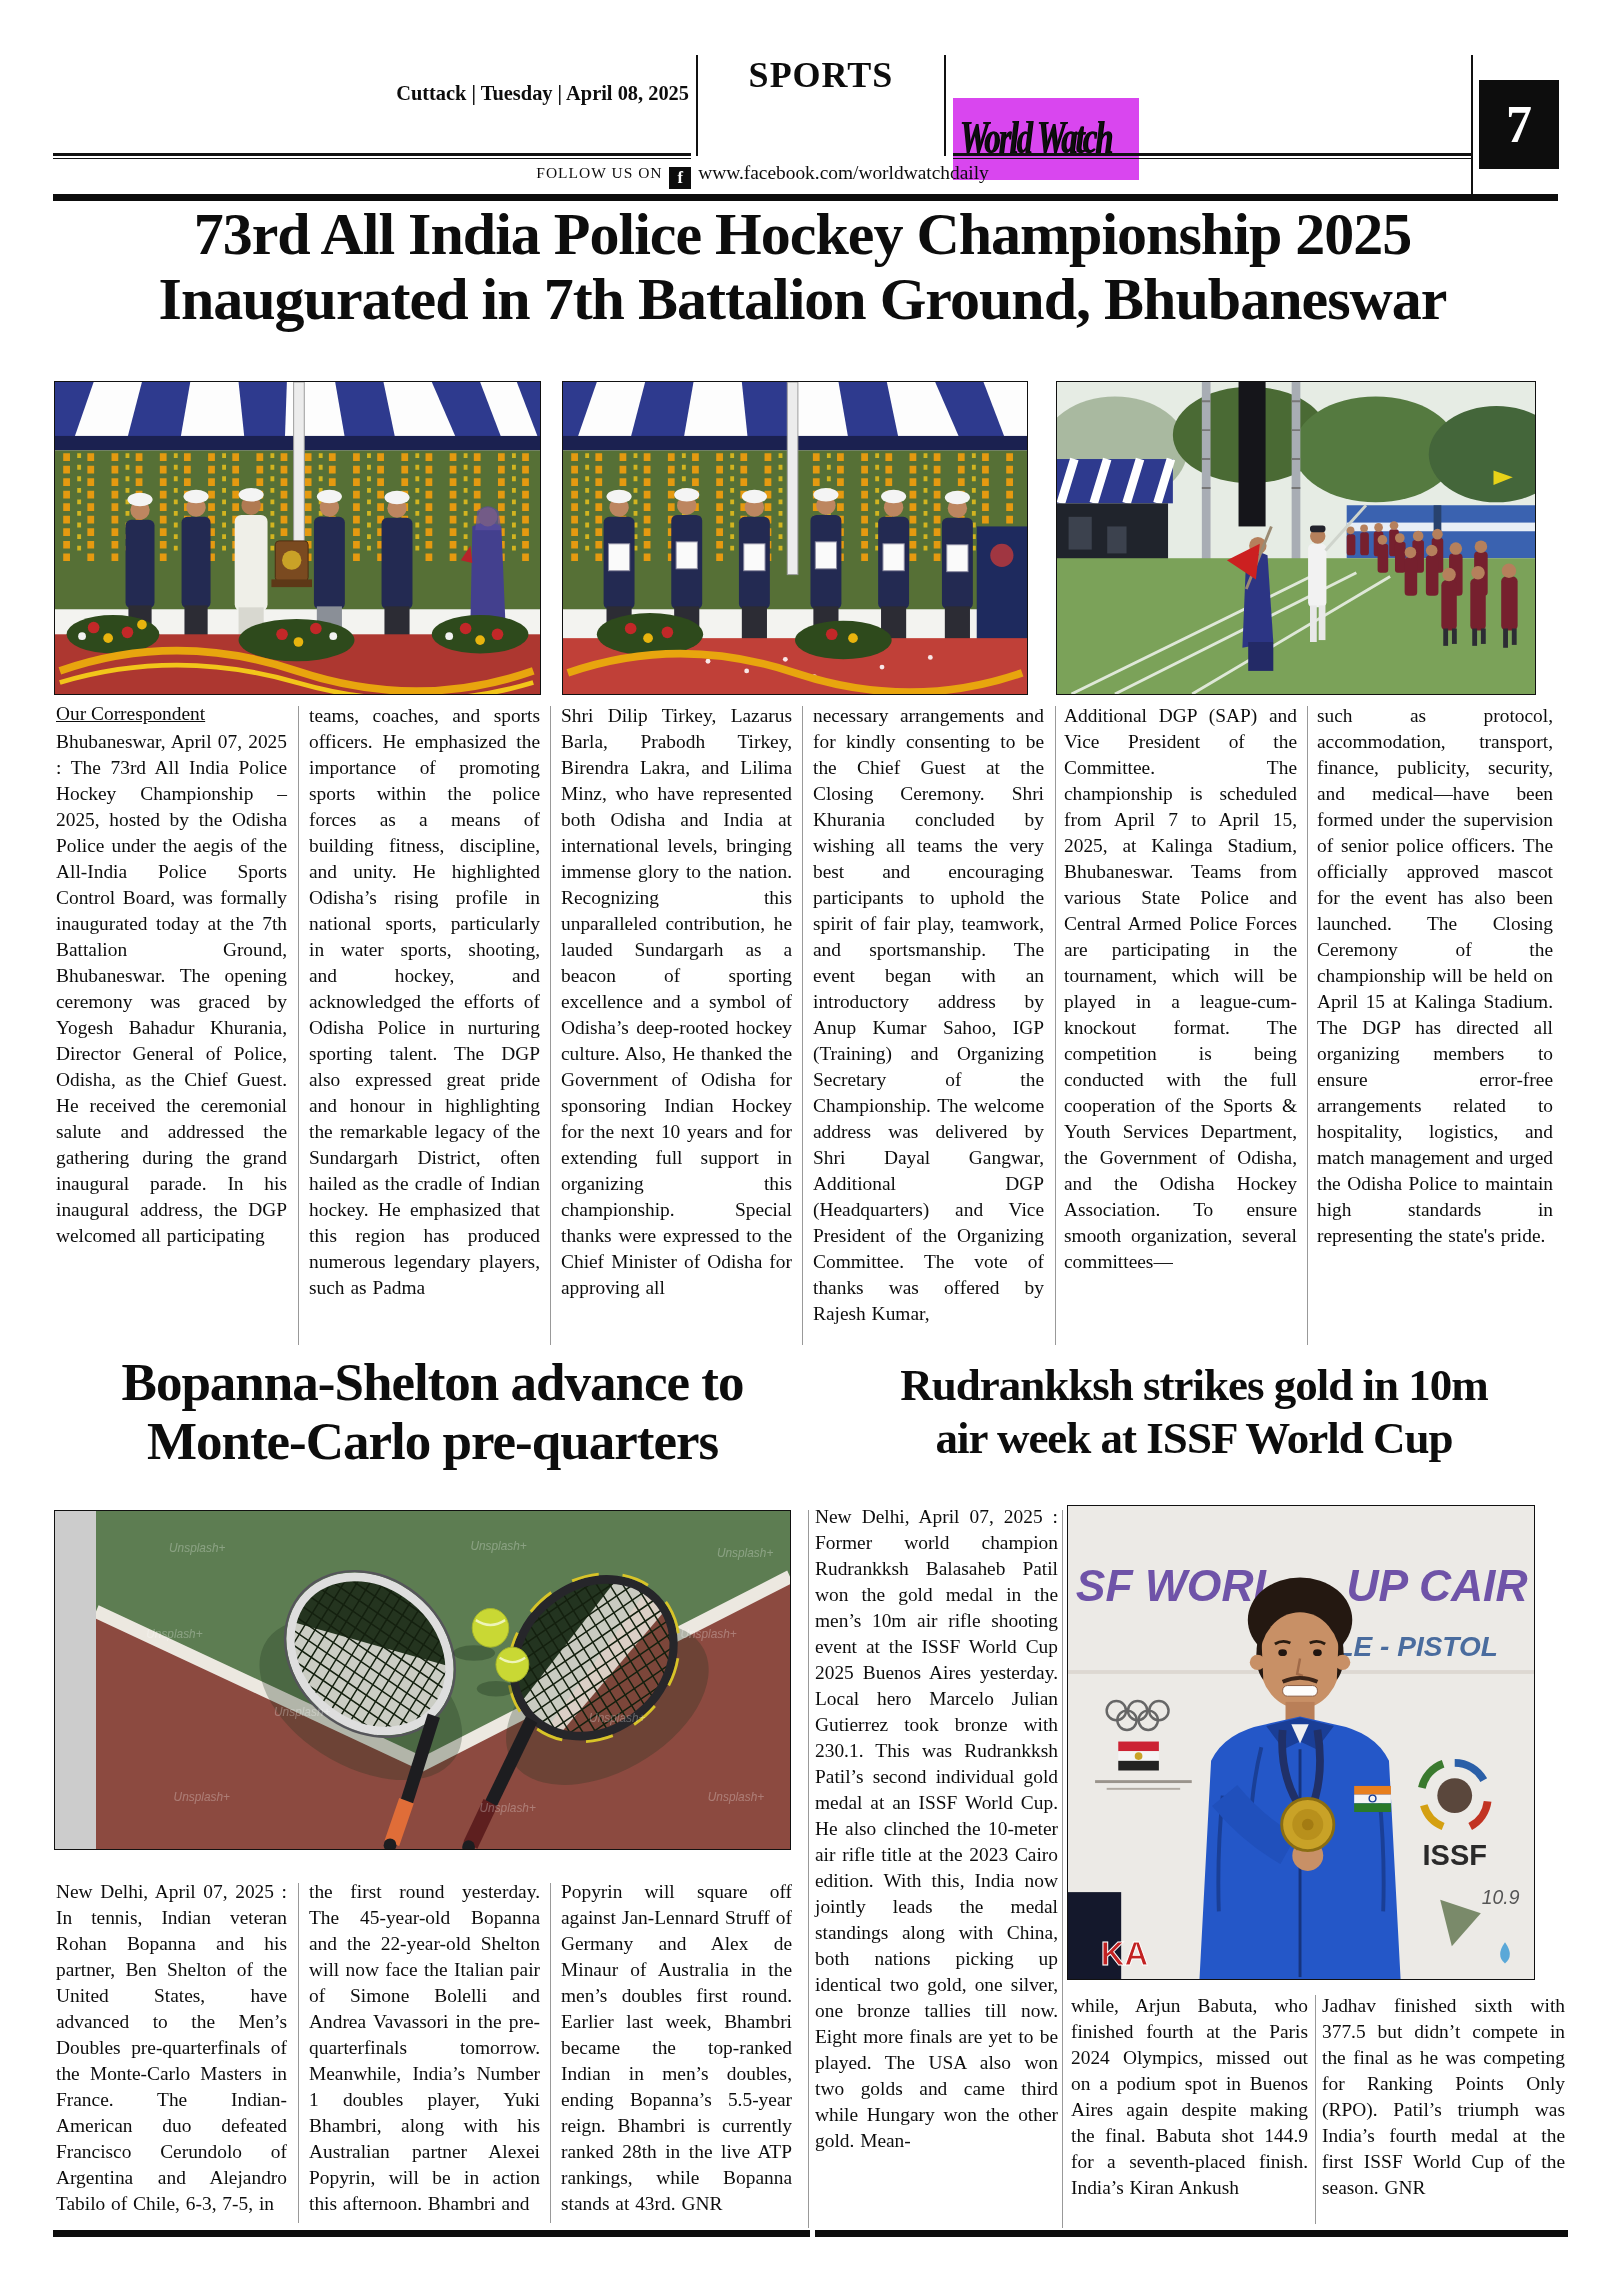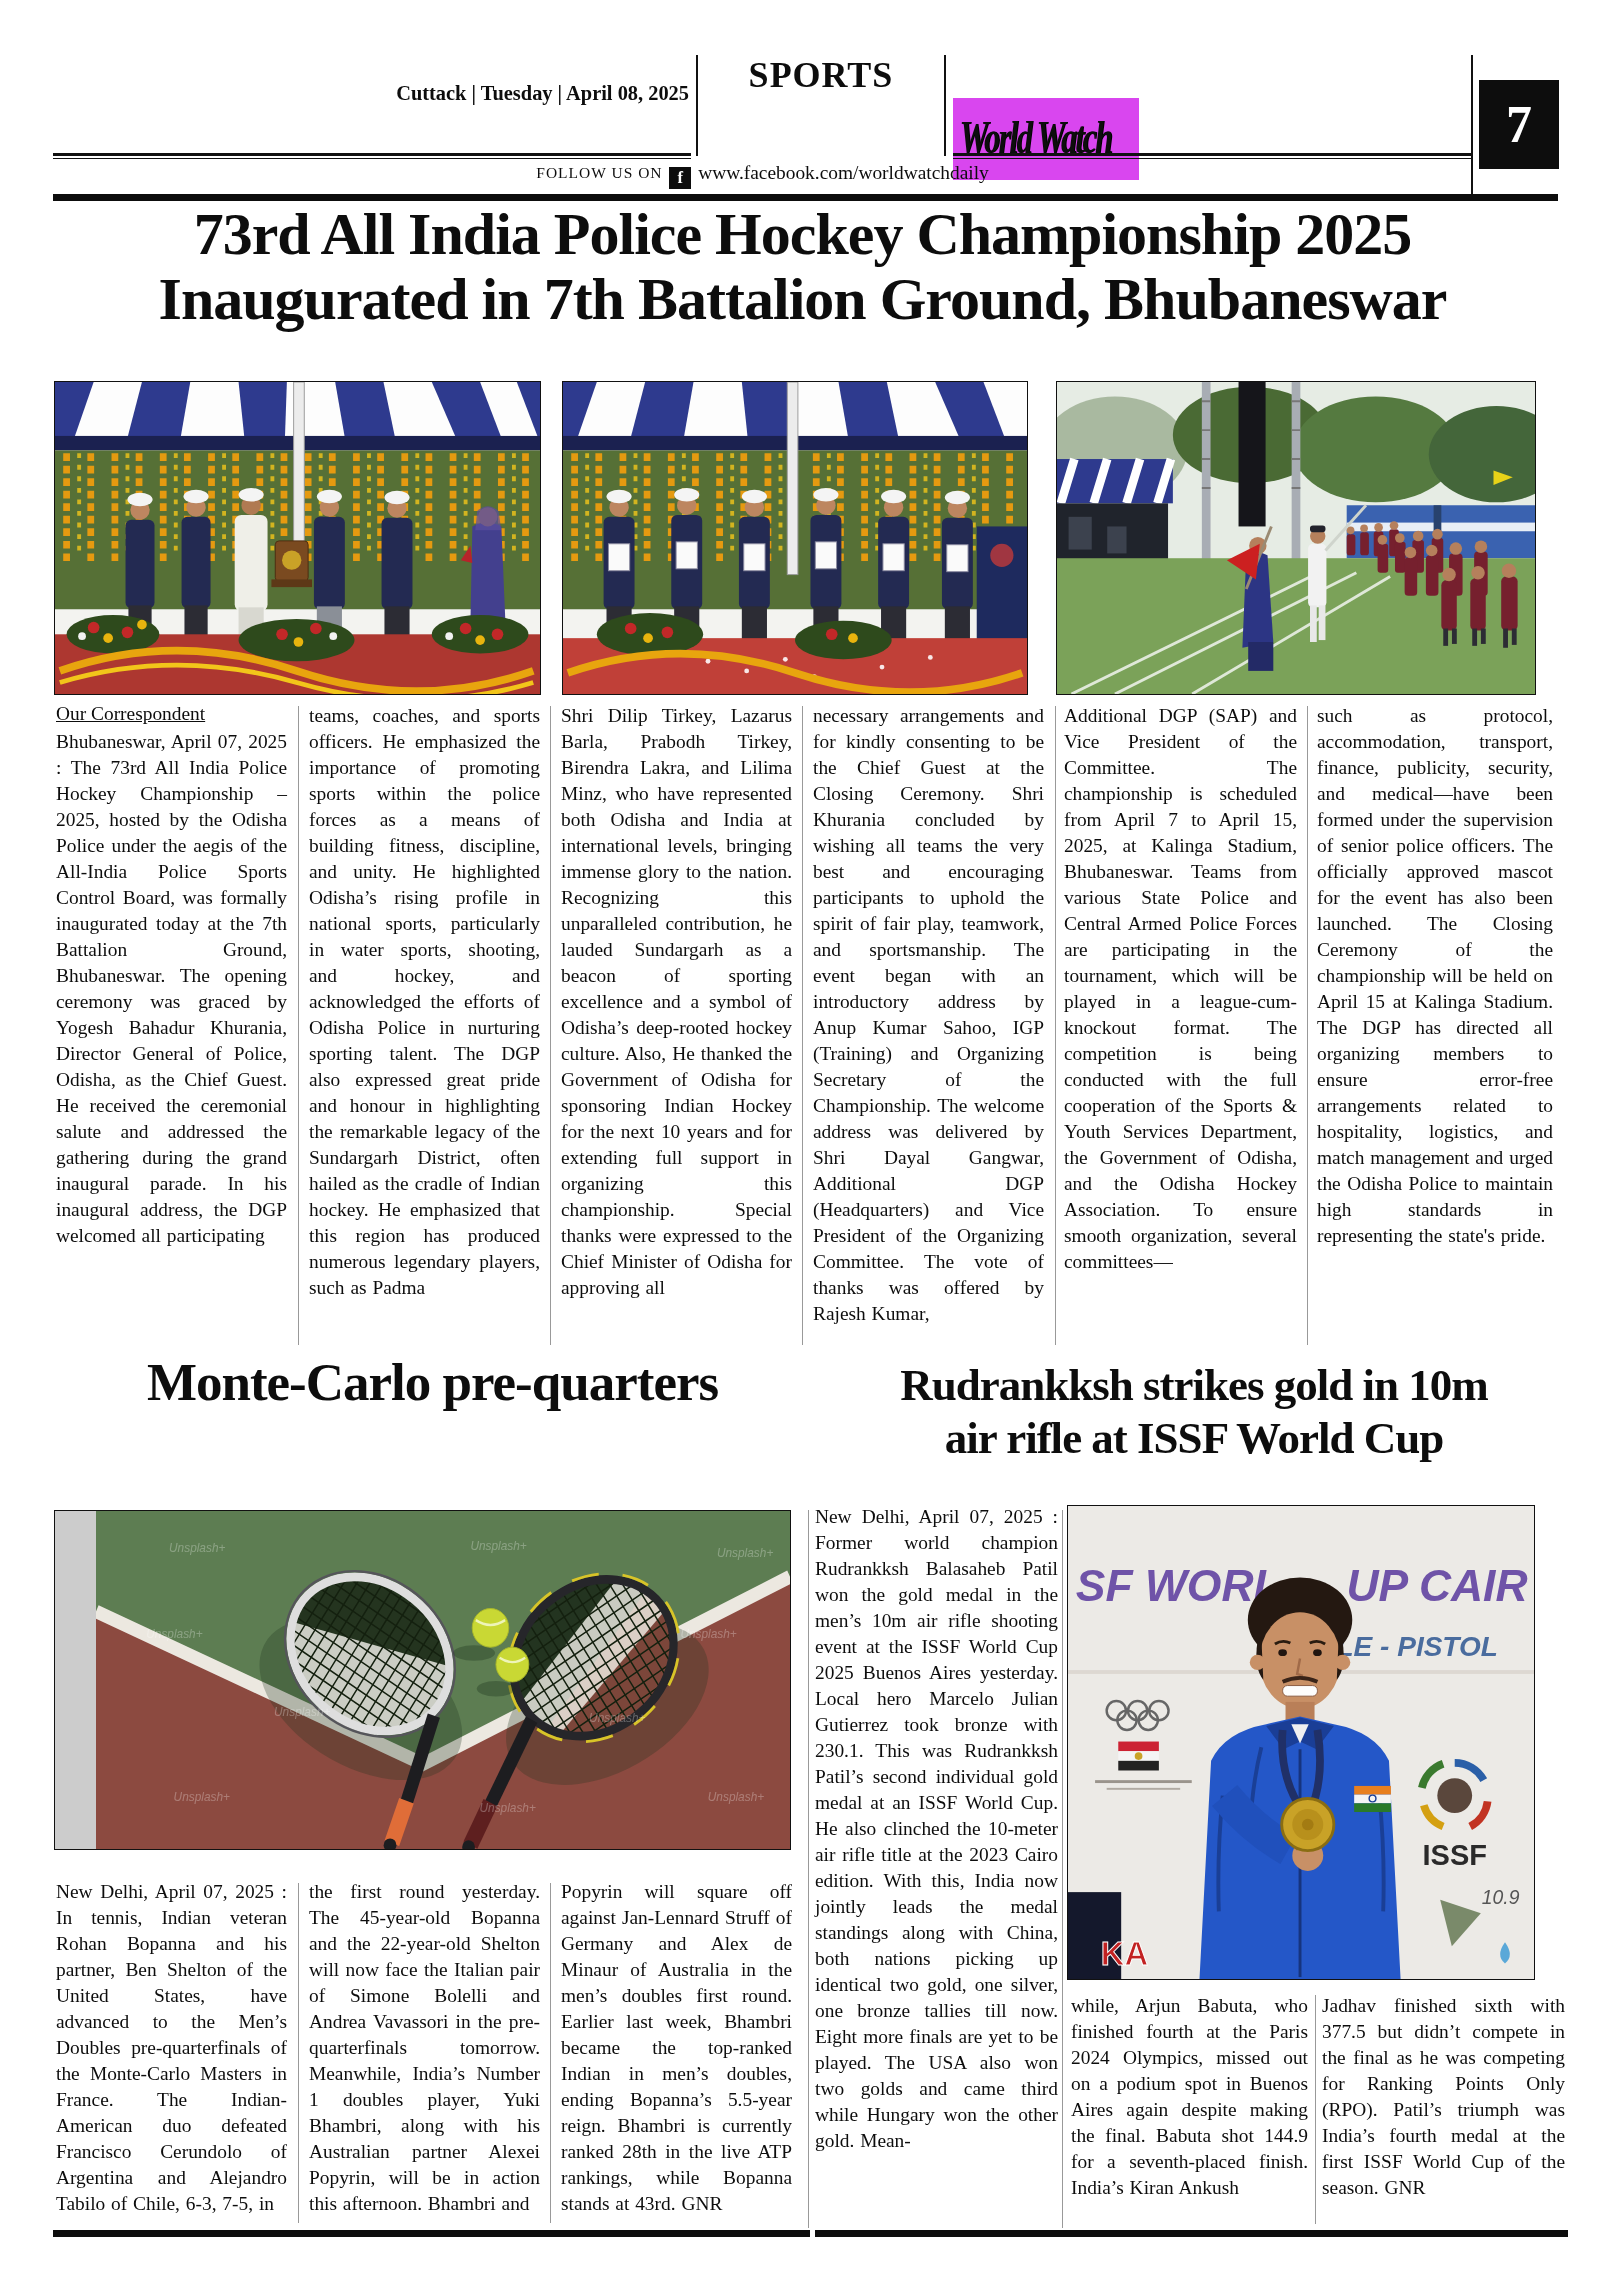--- a/index.html
+++ b/index.html
@@ -385,20 +385,21 @@
   <div class="abs col a1c4">necessary arrangements and for kindly consenting to be the Chief Guest at the Closing Ceremony. Shri Khurania concluded by wishing all teams the very best and encouraging participants to uphold the spirit of fair play, teamwork, and sportsmanship. The event began with an introductory address by Anup Kumar Sahoo, IGP (Training) and Organizing Secretary of the Championship. The welcome address was delivered by Shri Dayal Gangwar, Additional DGP (Headquarters) and Vice President of the Organizing Committee. The vote of thanks was offered by Rajesh Kumar,</div>
   <div class="abs col a1c5">Additional DGP (SAP) and Vice President of the Committee. The championship is scheduled from April 7 to April 15, 2025, at Kalinga Stadium, Bhubaneswar. Teams from various State Police and Central Armed Police Forces are participating in the tournament, which will be played in a league-cum-knockout format. The competition is being conducted with the full cooperation of the Sports &amp; Youth Services Department, the Government of Odisha, and the Odisha Hockey Association. To ensure smooth organization, several committees—</div>
   <div class="abs col a1c6">such as protocol, accommodation, transport, finance, publicity, security, and medical—have been formed under the supervision of senior police officers. The officially approved mascot for the event has also been launched. The Closing Ceremony of the championship will be held on April 15 at Kalinga Stadium. The DGP has directed all organizing members to ensure error-free arrangements related to hospitality, logistics, and match management and urged the Odisha Police to maintain high standards in representing the state's pride.</div>
   <div class="abs cd cd1"></div>
   <div class="abs cd cd2"></div>
   <div class="abs cd cd3"></div>
   <div class="abs cd cd4"></div>
   <div class="abs cd cd5"></div>
 
   <div class="abs h2">
+    <div>Bopanna-Shelton advance to</div>
     <div>Monte-Carlo pre-quarters</div>
   </div>
 
   <div class="abs photo pt">
     <svg viewBox="0 0 760 350" preserveAspectRatio="none">
       <defs>
         <clipPath id="clipL">
             <ellipse cx="300" cy="148" rx="92" ry="74"></ellipse>
           </clipPath>
         <clipPath id="clipR">
@@ -465,21 +466,21 @@
   </div>
 
   <div class="abs col a2c1">New Delhi, April 07, 2025 :  In tennis, Indian veteran Rohan Bopanna and his partner, Ben Shelton of the United States, have advanced to the Men’s Doubles pre-quarterfinals of the Monte-Carlo Masters in France. The Indian-American duo defeated Francisco Cerundolo of Argentina and Alejandro Tabilo of Chile, 6-3, 7-5, in</div>
   <div class="abs col a2c2">the first round yesterday. The 45-year-old Bopanna and the 22-year-old Shelton will now face the Italian pair of Simone Bolelli and Andrea Vavassori in the pre-quarterfinals tomorrow. Meanwhile, India’s Number 1 doubles player, Yuki Bhambri, along with his Australian partner Alexei Popyrin, will be in action this afternoon. Bhambri and</div>
   <div class="abs col a2c3">Popyrin will square off against Jan-Lennard Struff of Germany and Alex de Minaur of Australia in the men’s doubles first round. Earlier last week, Bhambri became the top-ranked Indian in men’s doubles, ending Bopanna’s 5.5-year reign. Bhambri is currently ranked 28th in the live ATP rankings, while Bopanna stands at 43rd. GNR</div>
   <div class="abs cd cdt1"></div>
   <div class="abs cd cdt2"></div>
 
   <div class="abs h3">
     <div>Rudrankksh strikes gold in 10m</div>
-    <div>air rifle at ISSF World Cup</div>
+    <div>air week at ISSF World Cup</div>
   </div>
 
   <div class="abs col a3c1">New Delhi, April 07, 2025 :  Former world champion Rudrankksh Balasaheb Patil won the gold medal in the men’s 10m air rifle shooting event at the ISSF World Cup 2025 Buenos Aires yesterday. Local hero Marcelo Julian Gutierrez took bronze with 230.1. This was Rudrankksh Patil’s second individual gold medal at an ISSF World Cup. He also clinched the 10-meter air rifle title at the 2023 Cairo edition. With this, India now jointly leads the medal standings along with China, both nations picking up identical two gold, one silver, one bronze tallies till now. Eight more finals are yet to be played. The USA also won two golds and came third while Hungary won the other gold. Mean-</div>
 
   <div class="abs photo ps">
     <svg viewBox="0 0 482 490" preserveAspectRatio="none">
       <rect width="482" height="490" fill="#eceae6"></rect>
       <rect y="170" width="482" height="4" fill="#ddd8d2"></rect>
       <g font-family="Liberation Sans, sans-serif" font-weight="bold">
         <text x="8" y="98" font-size="46" font-style="italic" fill="#6f53a8">SF WORL</text>

